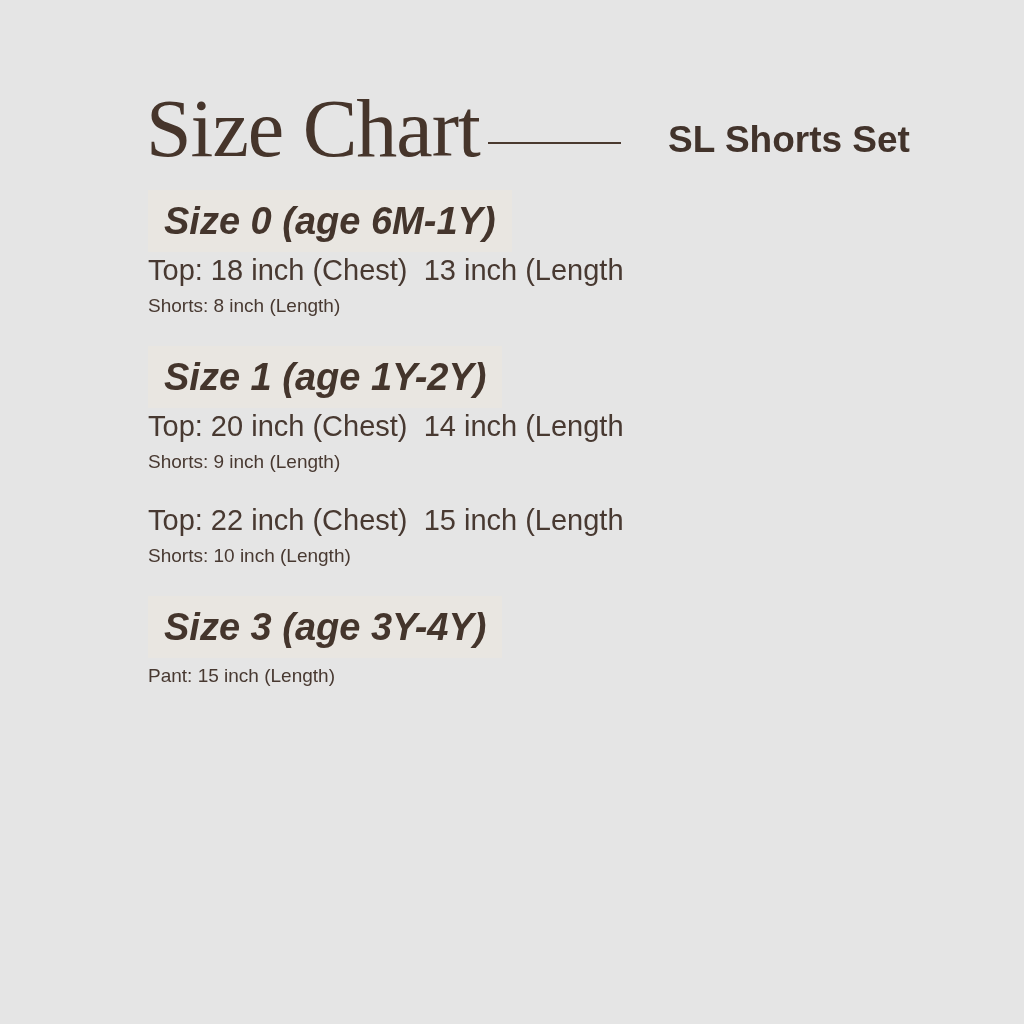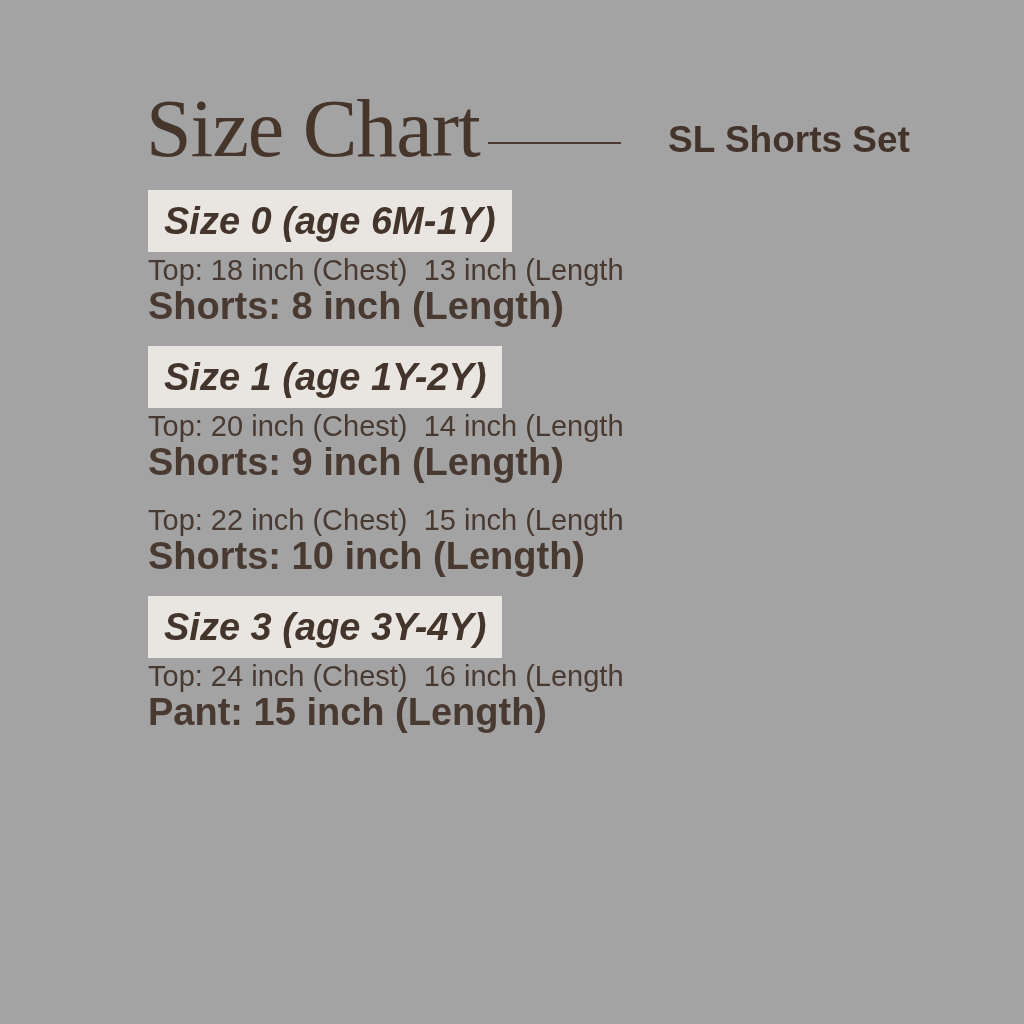--- a/index.html
+++ b/index.html
@@ -3,21 +3,21 @@
 <meta charset="utf-8">
 <style>
   html, body {
     margin: 0;
     padding: 0;
   }
   .canvas {
     position: relative;
     width: 1024px;
     height: 1024px;
-    background: #a3a3a3;
+    background: #e5e5e5;
     overflow: hidden;
     font-family: "Liberation Sans", sans-serif;
     color: #483931;
   }
   .title {
     position: absolute;
     left: 146px;
     top: 88px;
     font-family: "Liberation Serif", serif;
     font-size: 82px;
@@ -65,25 +65,24 @@
     white-space: pre;
   }
   .line1 {
     margin-top: 0;
     font-size: 29px;
     line-height: 36px;
     white-space: pre;
     color: #483931;
   }
   .line2 {
-    font-size: 38px;
+    font-size: 19px;
     line-height: 36px;
     white-space: pre;
     color: #483931;
-    font-weight: bold;
   }
 </style>
 </head>
 <body>
 
 <div class="canvas">
 
   <div class="title">Size Chart</div>
   <div class="divider"></div>
   <div class="subtitle">SL Shorts Set</div>
@@ -102,18 +101,17 @@
       <div class="line2">Shorts: 9 inch (Length)</div>
     </div>
 
     <div class="section">
       <div class="line1">Top: 22 inch (Chest)  15 inch (Length</div>
       <div class="line2">Shorts: 10 inch (Length)</div>
     </div>
 
     <div class="section">
       <div class="size-header">Size 3 (age 3Y-4Y)</div>
-      <div class="line1">Top: 24 inch (Chest)  16 inch (Length</div>
       <div class="line2">Pant: 15 inch (Length)</div>
     </div>
 
   </div>
 </div>
 
 </body></html>

